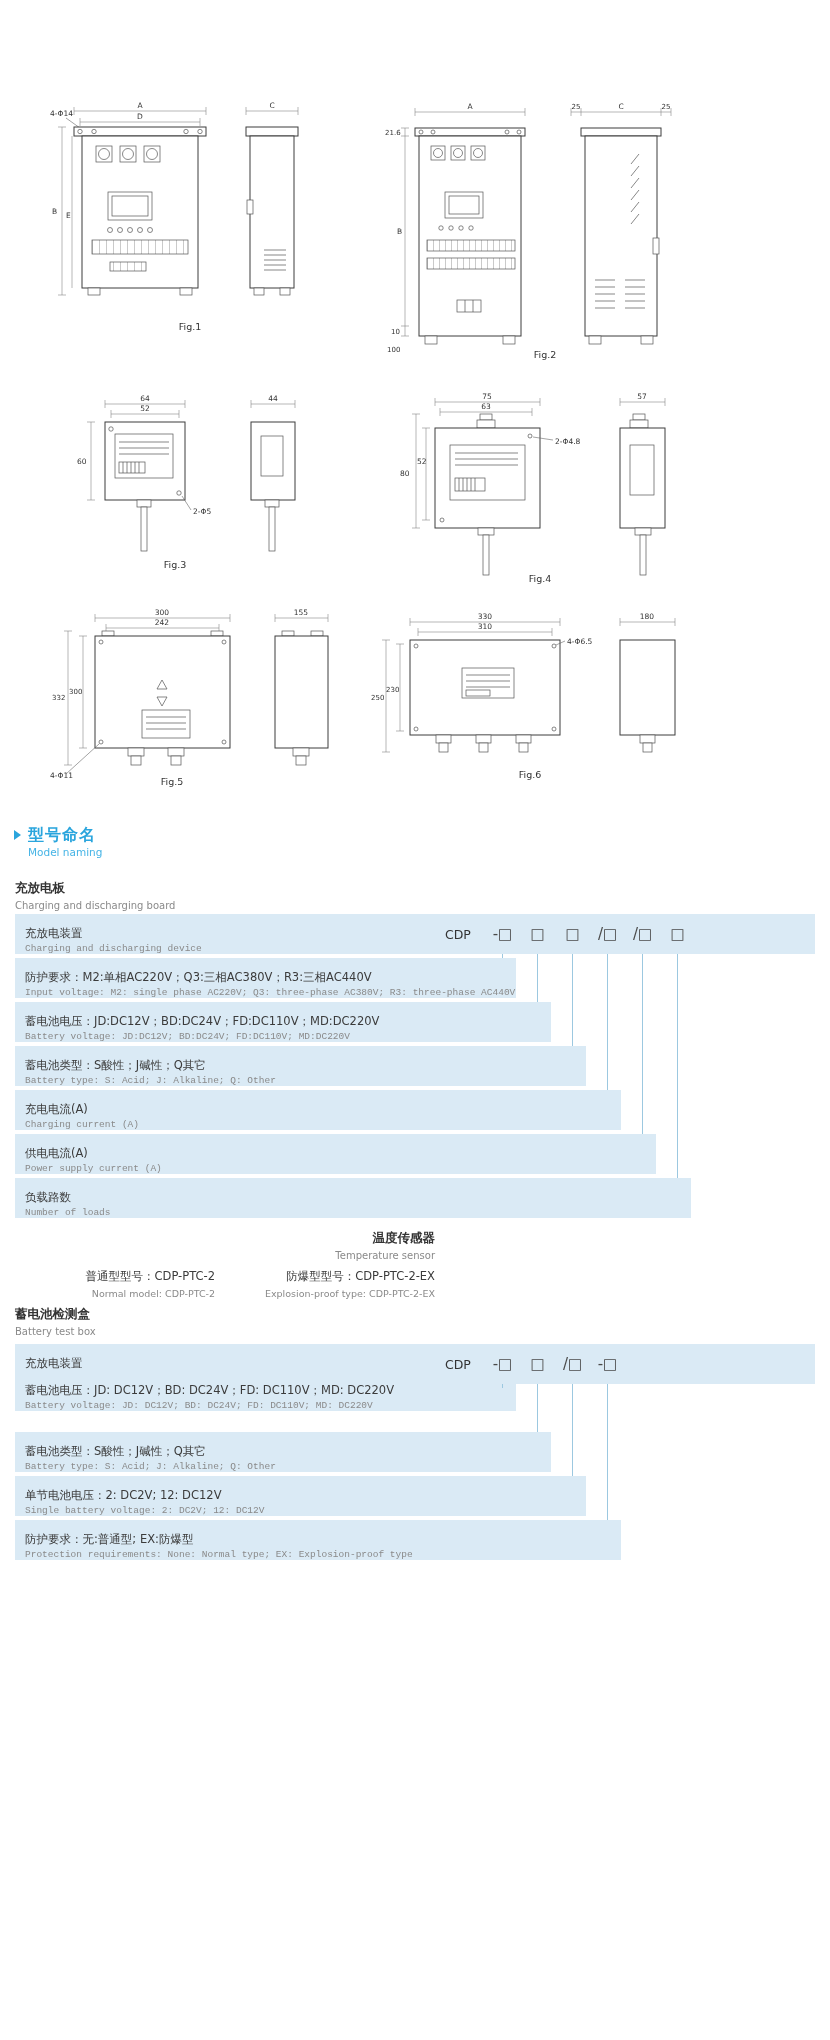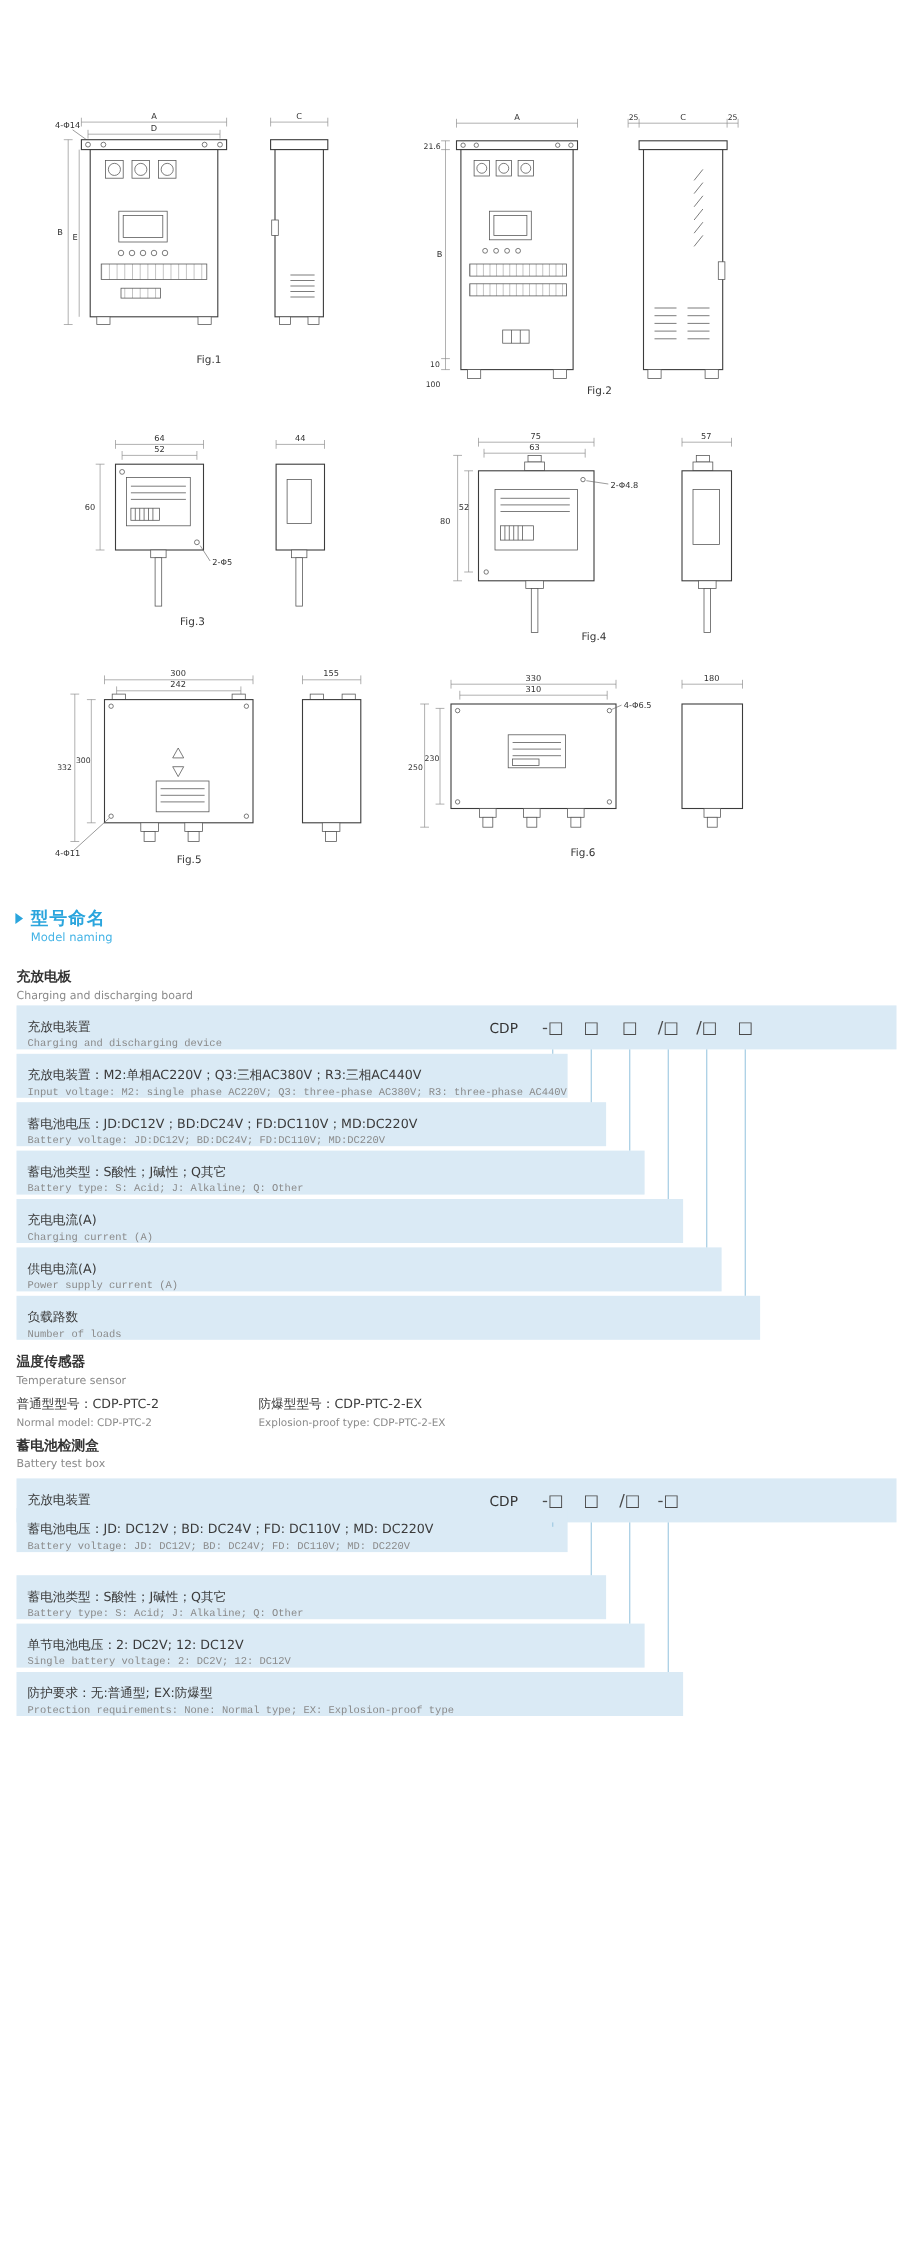--- a/index.html
+++ b/index.html
@@ -36,21 +36,21 @@
     position:absolute; left:0; height:40px; background:#daeaf5;
     display:flex; flex-direction:column; justify-content:flex-end; padding-left:10px;
   }
   .nrow .zh { font-size:11.5px; color:#3b3b3b; line-height:1.2; }
   .nrow .en { font-size:9.5px; color:#8a8a8a; margin-top:2px; line-height:1.2;font-family:Liberation Mono, monospace; }
   .code { position:absolute; left:430px; top:0; height:40px; display:flex; align-items:center; }
   .prefix { width:40px; font-size:12.5px; color:#333; }
   .slot { width:35px; text-align:center; font-size:15px; color:#4a4a4a; }
   .conn { position:absolute; width:1px; background:#9cc8e0; }
 
-  .sensor { position:absolute; left:15px; }
+  .sensor { position:absolute; left:15px;text-align:right; }
   .sensor-models { display:flex; margin-top:8px;gap:20px; }
   .mcol { width:200px; }
   .mcol .zh { font-size:11.5px; color:#3b3b3b; }
   .mcol .en { font-size:9.5px; color:#8a8a8a; margin-top:4px; }
 </style>
 </head>
 <body>
 
 <svg class="fig" style="left:50px;top:100px" width="310" height="250" viewBox="0 0 310 250">
   <defs>
@@ -394,21 +394,21 @@
       <span class="prefix">CDP</span>
       <span class="slot">-□</span>
       <span class="slot">□</span>
       <span class="slot">□</span>
       <span class="slot">/□</span>
       <span class="slot">/□</span>
       <span class="slot">□</span>
     </div>
   </div>
   <div class="nrow" style="top:44px;width:501px">
-    <div class="zh">充放电装置：M2:单相AC220V；Q3:三相AC380V；R3:三相AC440V</div>
+    <div class="zh">防护要求：M2:单相AC220V；Q3:三相AC380V；R3:三相AC440V</div>
     <div class="en">Input voltage: M2: single phase AC220V; Q3: three-phase AC380V; R3: three-phase AC440V</div>
   </div>
   <div class="nrow" style="top:88px;width:536px">
     <div class="zh">蓄电池电压：JD:DC12V；BD:DC24V；FD:DC110V；MD:DC220V</div>
     <div class="en">Battery voltage: JD:DC12V; BD:DC24V; FD:DC110V; MD:DC220V</div>
   </div>
   <div class="nrow" style="top:132px;width:571px">
     <div class="zh">蓄电池类型：S酸性；J碱性；Q其它</div>
     <div class="en">Battery type: S: Acid; J: Alkaline; Q: Other</div>
   </div>

